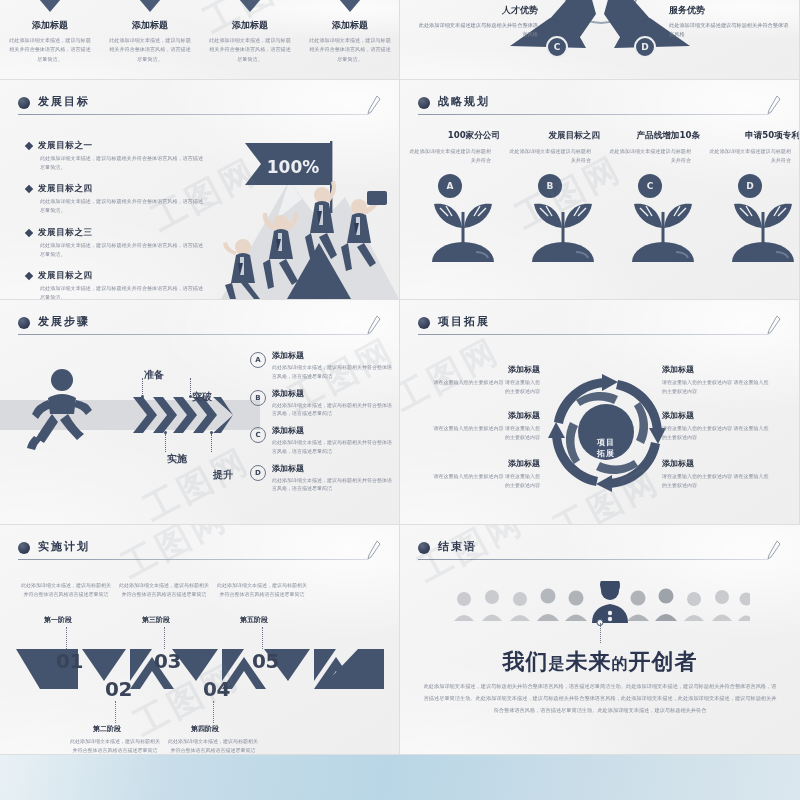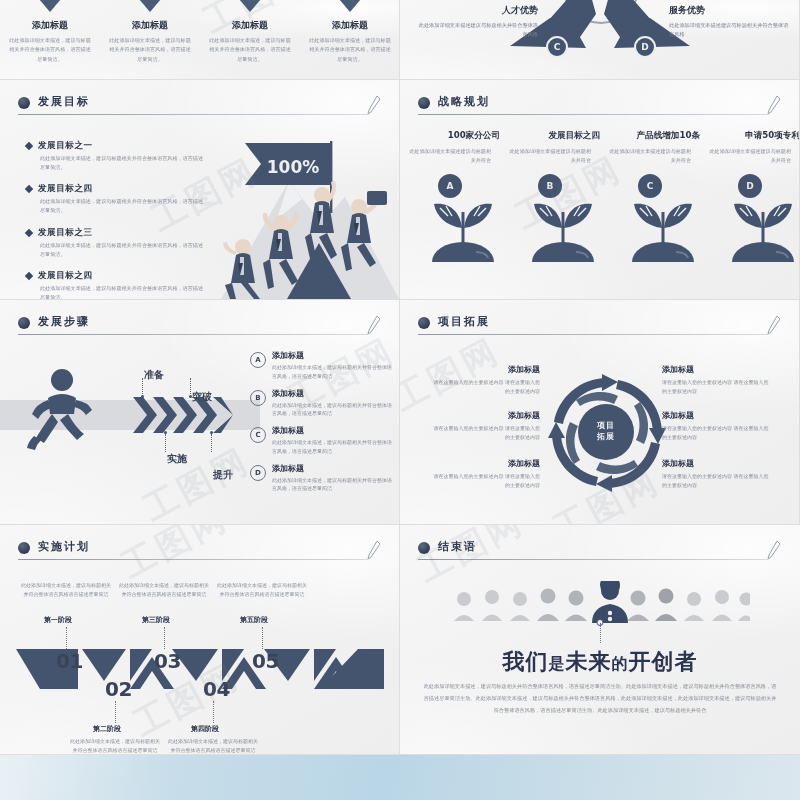--- a/index.html
+++ b/index.html
@@ -138,21 +138,21 @@
     border: 1px solid #6d7688; color: #3a4459; font-size: 7px; font-weight: bold;
     display: flex; align-items: center; justify-content: center; margin-top: 2px;
   }
   .abcd-h { font-size: 8px; font-weight: bold; color: #2c3547; }
   .abcd-p { margin-top: 2px; font-size: 5px; color: #868c9a; line-height: 1.75; width: 122px; }
 
   
   .cyc-hub {
     position: absolute; left: 178px; top: 62px; width: 56px; height: 56px;
     border-radius: 50%; background: #44536e; color: #edeff3;
-    display: flex; flex-direction: column; align-items: center; justify-content: center;
+    display: flex; flex-direction: column; align-items: center; justify-content: flex-end;
     font-size: 8px; font-weight: bold; line-height: 1.35; letter-spacing: 1px;
   }
   .cyc-art { position: absolute; left: 146px; top: 30px; width: 122px; height: 122px; }
   .cyc-item { position: absolute; width: 108px; }
   .cyc-item .ci-h { font-size: 8px; font-weight: bold; color: #2c3547; }
   .cyc-item .ci-p { margin-top: 3px; font-size: 5px; color: #868c9a; line-height: 1.8; }
   .cyc-item.l { text-align: right; left: 32px; }
   .cyc-item.r { text-align: left;  left: 262px; }
 
   

